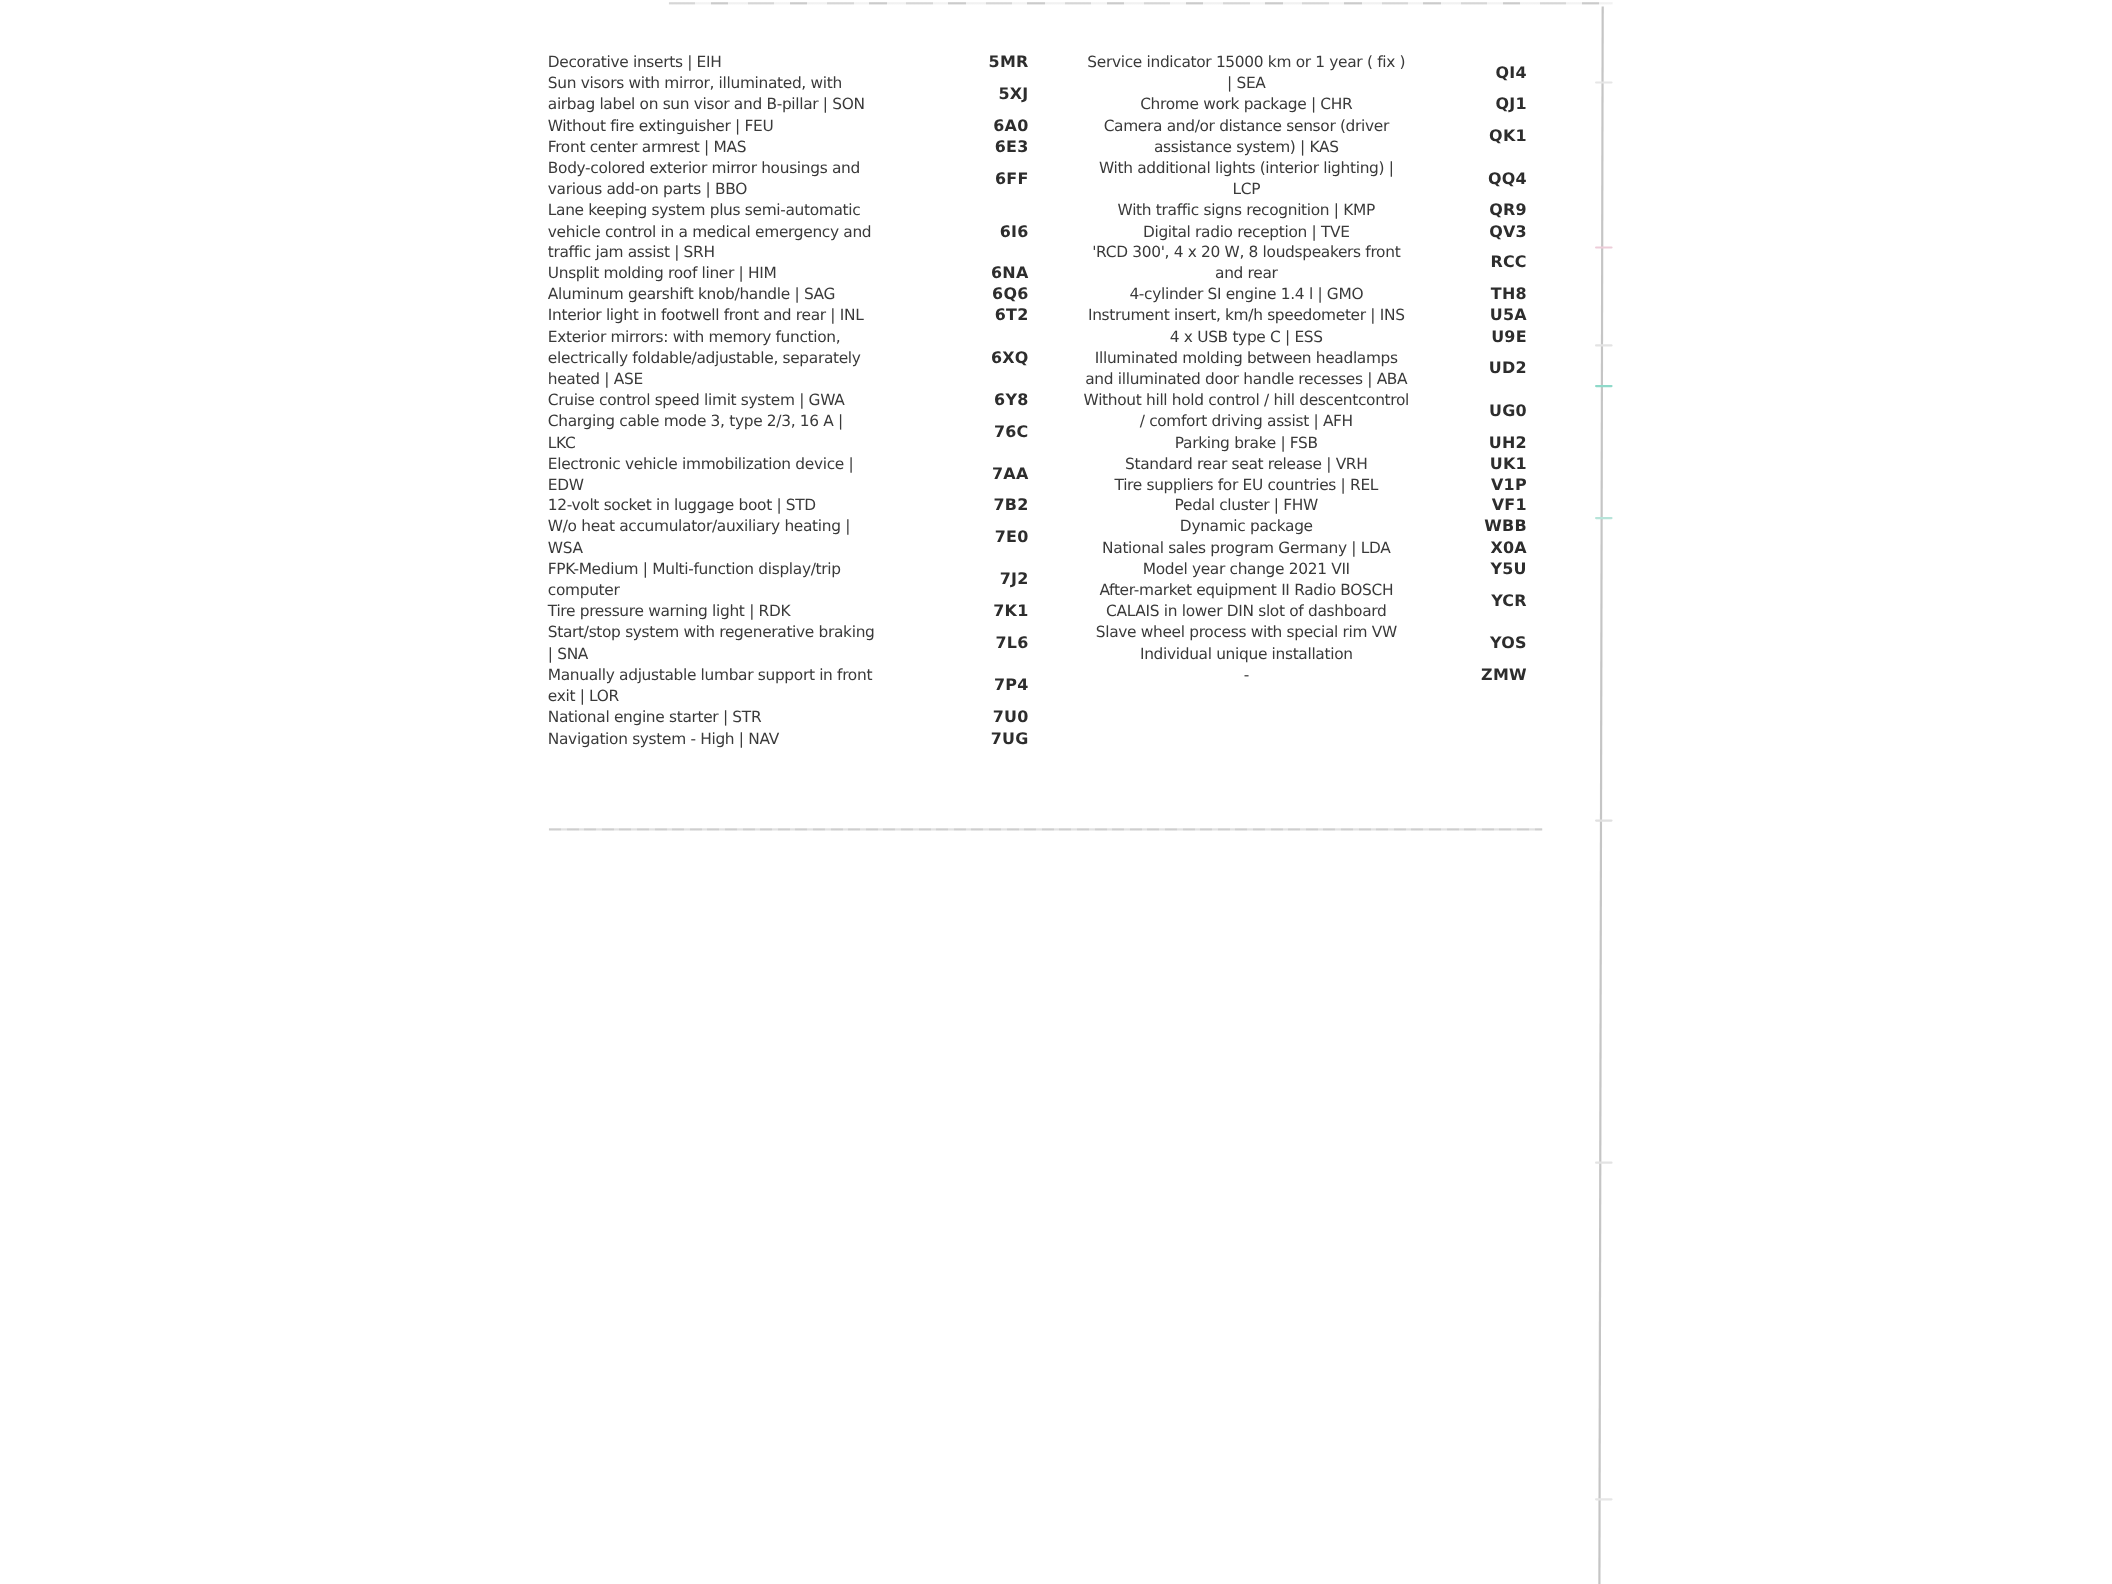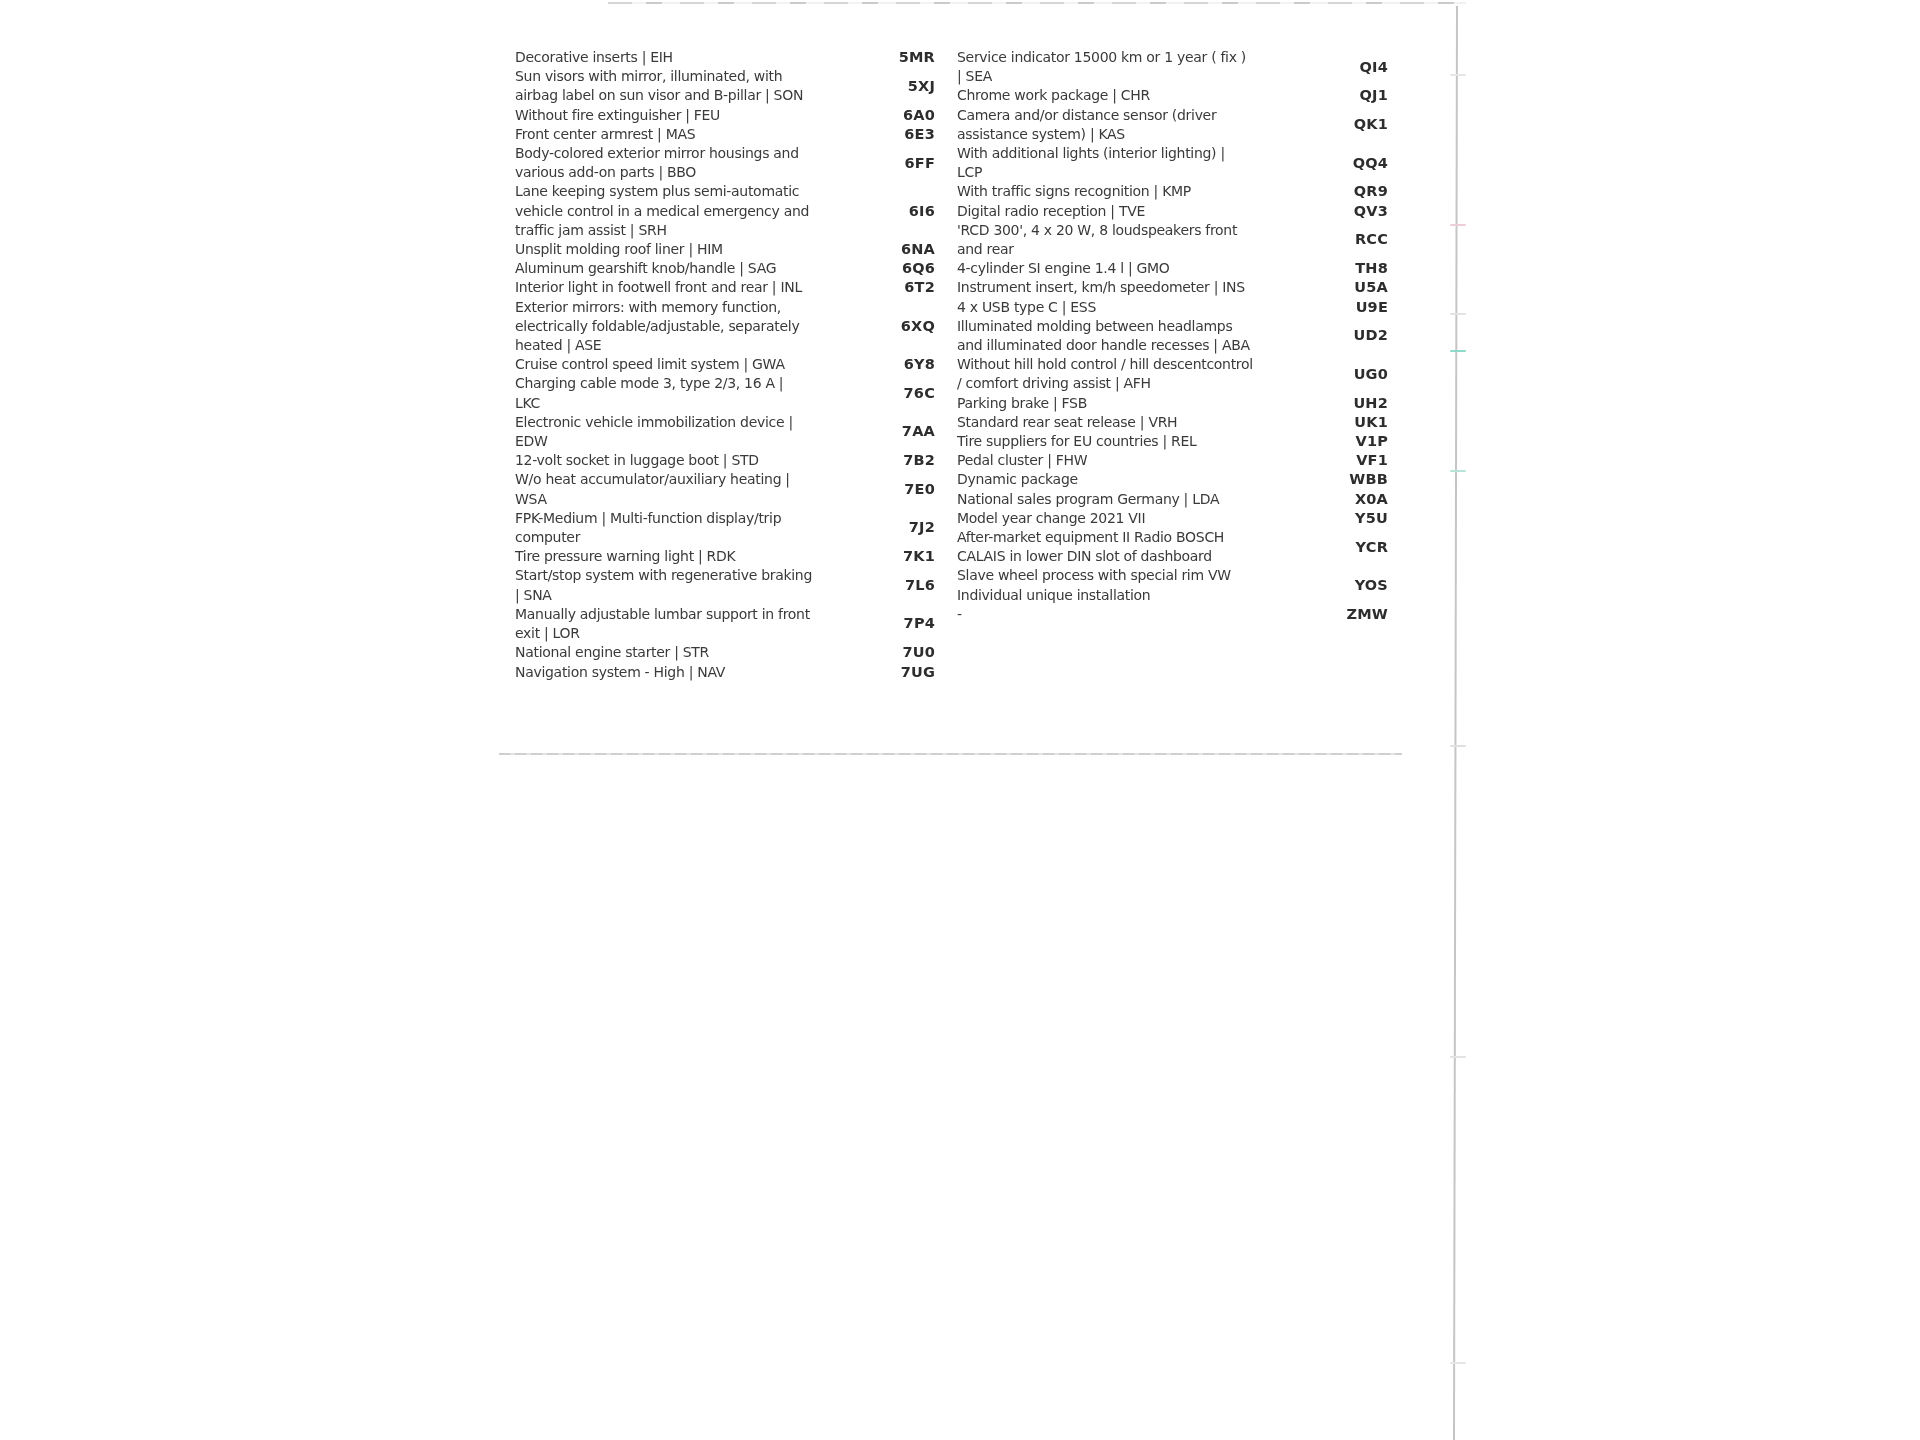--- a/index.html
+++ b/index.html
@@ -19,22 +19,22 @@
     position:relative;
     overflow:hidden;
   }
   .page{position:absolute;inset:0;}
   
   .etable{position:absolute;top:48px;}
   #left-table{left:498px;width:437px;}
   #right-table{left:957px;width:431px;}
   .row{display:flex;align-items:stretch;}
   .desc{font-size:14px;line-height:19.2px;letter-spacing:-0.3px;}
-  #left-table .desc{width:346px;margin-left:17px;}
-  #right-table .desc{width:352px;}
+  #left-table .desc{width:346px;}
+  #right-table .desc{width:352px;text-align:center;}
   .tline{white-space:nowrap;}
   .code{
     flex:1;display:flex;align-items:center;justify-content:flex-end;
     font-weight:bold;font-size:14.5px;line-height:19.2px;
     letter-spacing:0.2px;color:var(--code);white-space:nowrap;
   }
   
   .separator{
     position:absolute;left:499px;top:753px;width:903px;height:2px;
     background:repeating-linear-gradient(90deg,var(--rule) 0 11px,#dedede 11px 16px);

